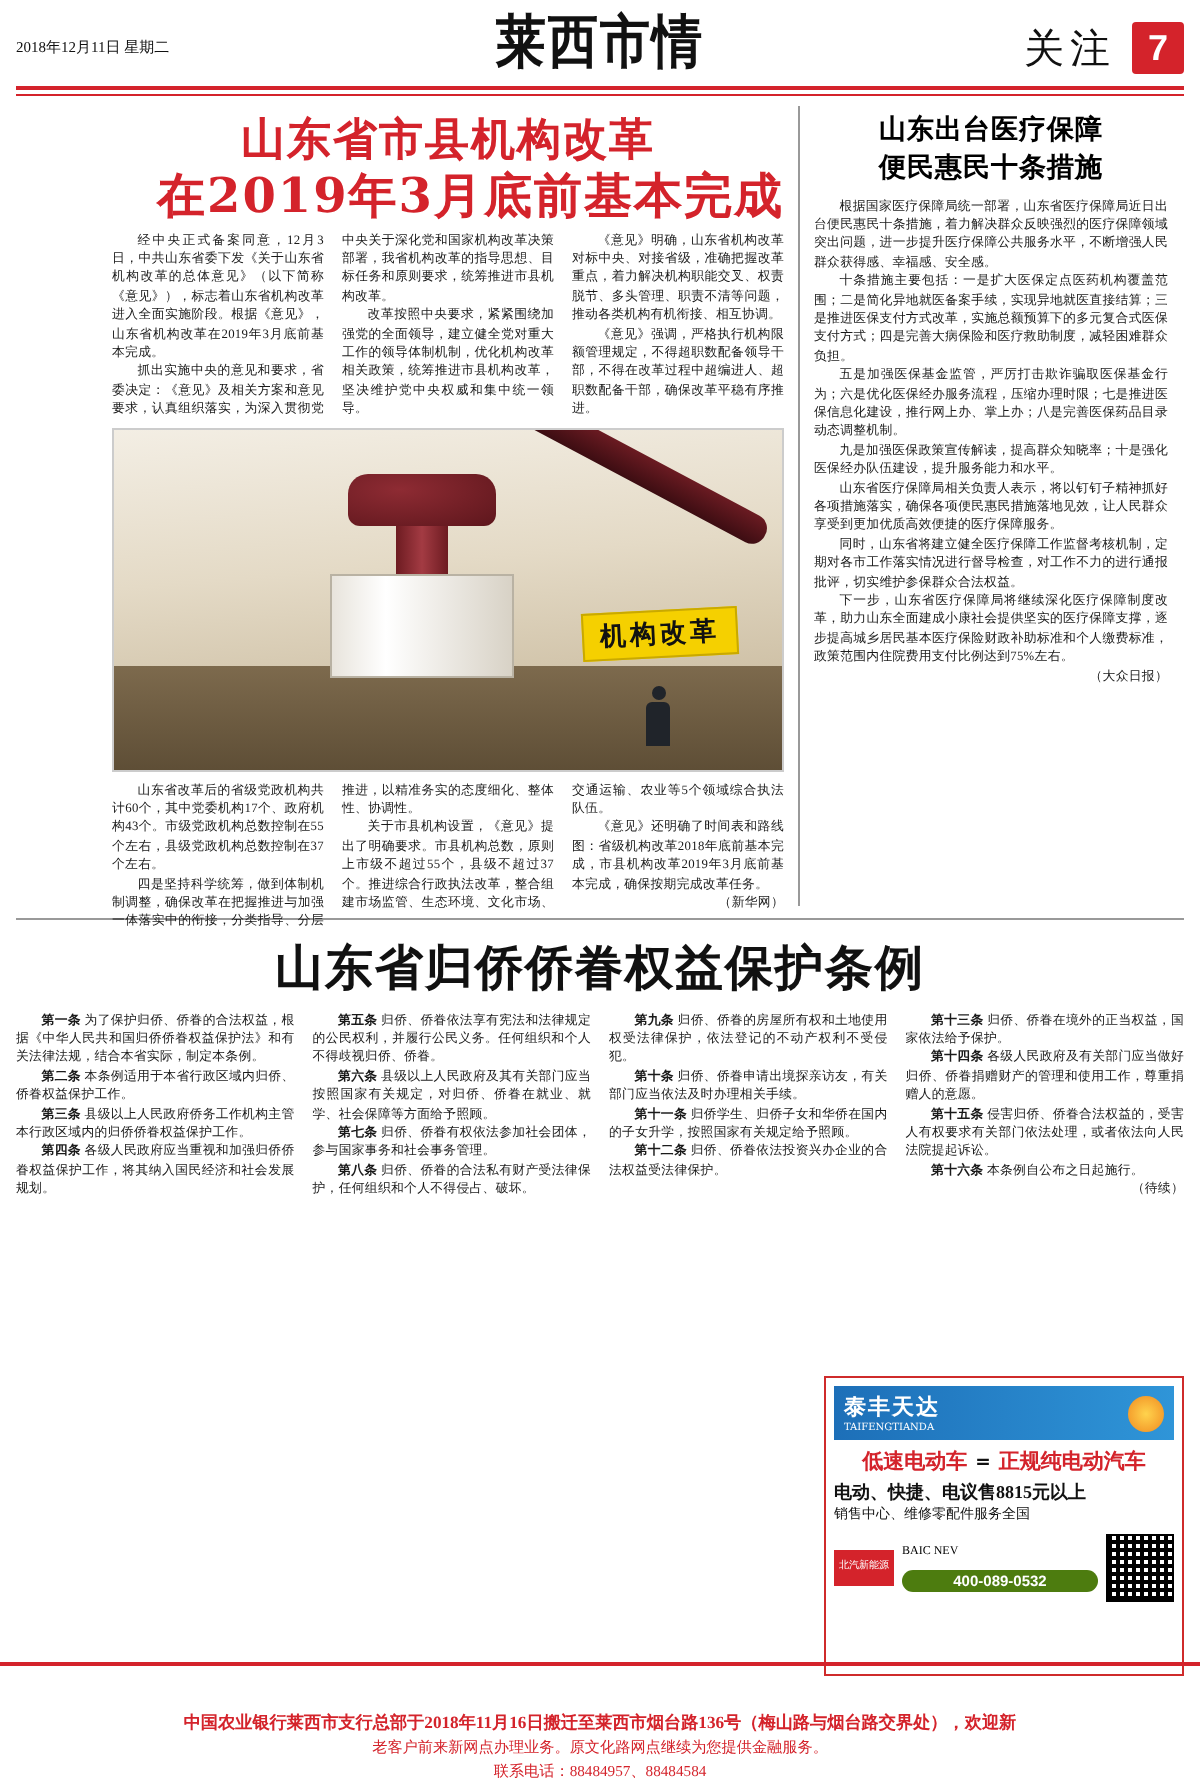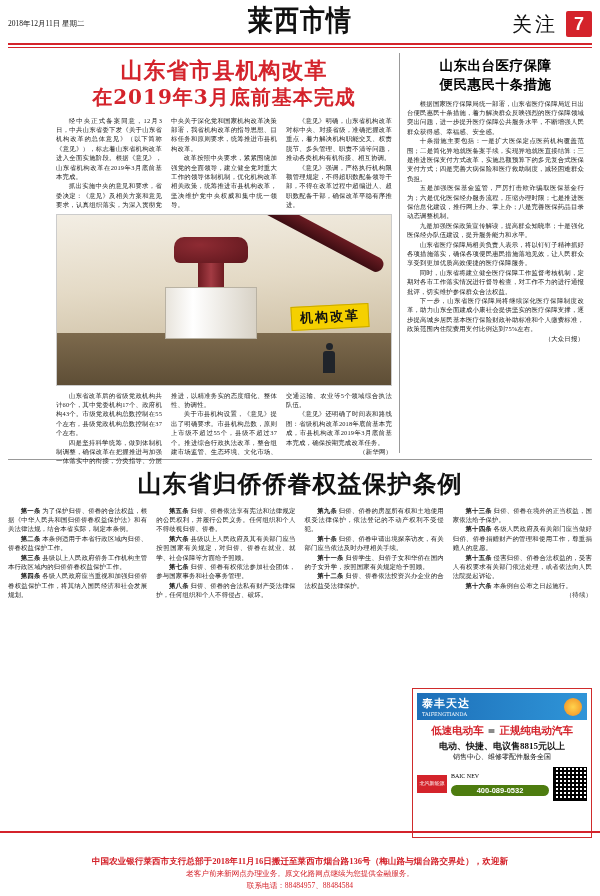--- a/index.html
+++ b/index.html
@@ -95,21 +95,21 @@
   .headline {
     text-align: center;
     color: #d4232b;
     font-weight: bold;
     font-size: 22px;
     line-height: 27px;
     letter-spacing: 1px;
     font-family: "DejaVu Serif", serif;
     margin: 4px 0 5px 0;
   }
-  .headline .l2 { font-size: 20px; }
+  .headline .l2 { font-size: 24px; text-align: right; }
 
   .rhead {
     text-align: center;
     font-weight: bold;
     font-size: 13.5px;
     line-height: 19px;
     letter-spacing: 0.5px;
     font-family: "DejaVu Serif", serif;
     margin: 3px 0 5px 0;
   }
@@ -222,21 +222,21 @@
   .ad-logo small { display:block; font-size:5px; letter-spacing:0; font-weight:normal; }
   .ad-sun {
     width:18px;height:18px;border-radius:50%;
     background:radial-gradient(circle,#ffd34d,#f08a20);
   }
   .ad-slogan {
     text-align:center; margin-top:4px;
     font-weight:bold; font-size:10.5px; color:#111;
   }
   .ad-slogan .red { color:#d4232b; }
-  .ad-lines { margin-top:3px; font-size:7px; line-height:11px; text-align:center; color:#111; }
+  .ad-lines { margin-top:3px; font-size:7px; line-height:11px; text-align:left; color:#111; }
   .ad-lines .big { font-size:9px; font-weight:bold; }
   .ad-bottom {
     margin-top:4px;
     display:flex; align-items:center; gap:4px;
   }
   .qr {
     width:34px;height:34px;
     background:
       repeating-linear-gradient(0deg,#000 0 2px,#fff 2px 4px),
       repeating-linear-gradient(90deg,#000 0 2px,#fff 2px 4px);

